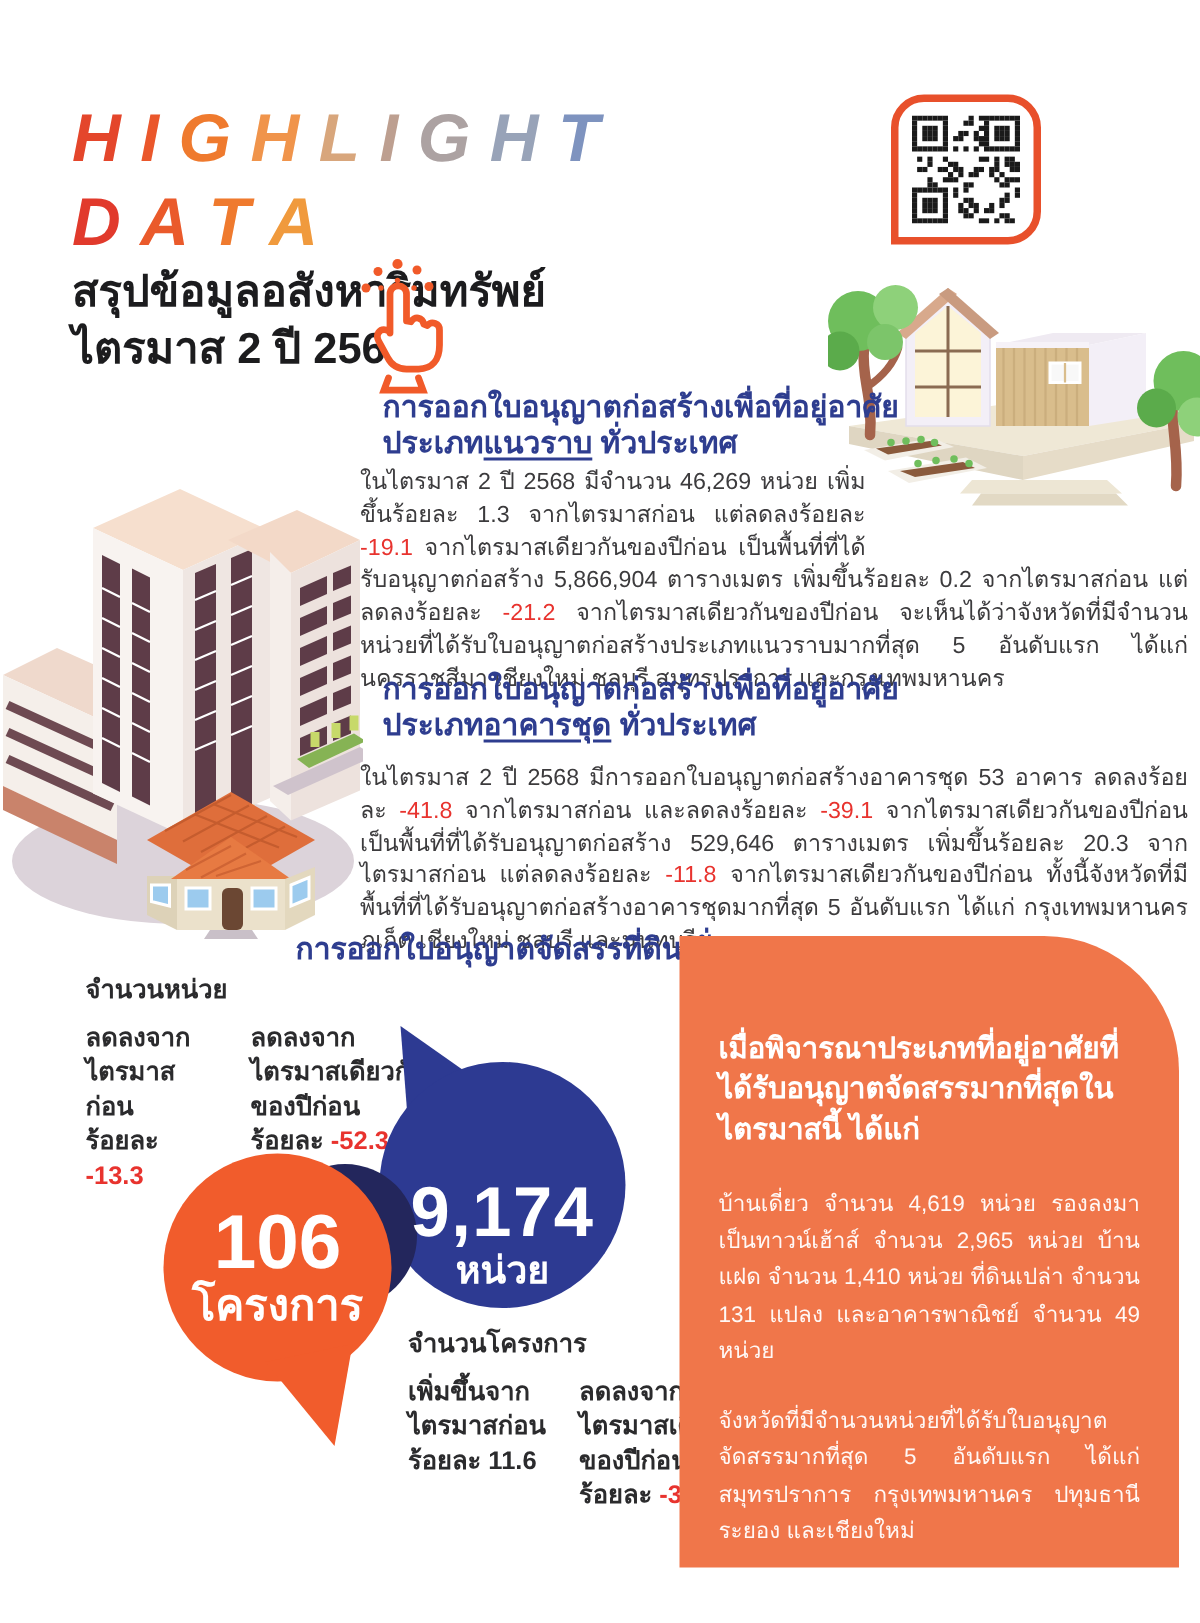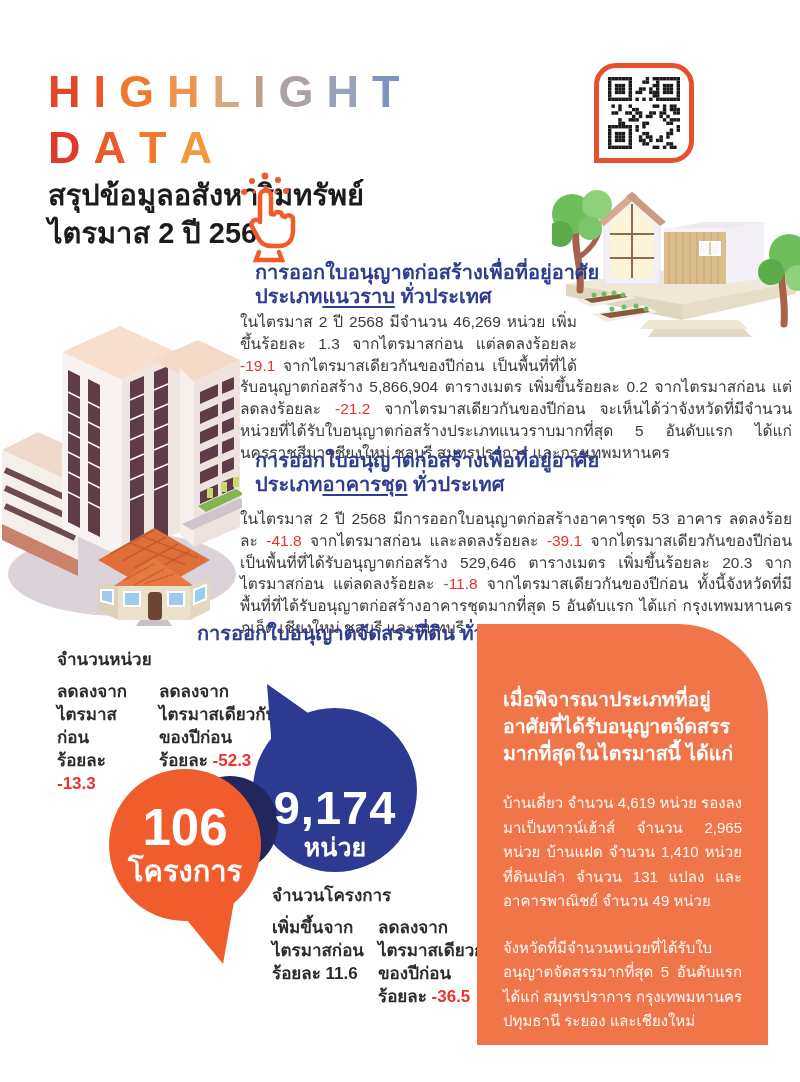--- a/index.html
+++ b/index.html
@@ -1,20 +1,20 @@
 <!DOCTYPE html>
 <html><head>
 <meta charset="utf-8">
 <style>
   html,body{margin:0;padding:0;background:#fff;}
   .page{position:relative;width:800px;height:1082px;background:#ffffff;overflow:hidden;
         font-family:"Liberation Sans","DejaVu Sans",sans-serif;color:#3c3b3d;}
 
   
-  .title{position:absolute;left:48px;top:64px;font-weight:bold;font-size:45px;line-height:56px;}
+  .title{position:absolute;left:48px;top:64px;font-weight:bold;font-size:45px;line-height:56px;font-style:italic;}
   .title .ln{display:block;white-space:nowrap;}
   .title span{display:inline-block;margin-right:13px;}
   .subtitle{position:absolute;left:48px;top:176px;font-weight:bold;font-size:29px;line-height:38px;color:#1c1c1e;}
 
   
   .hand{position:absolute;left:232px;top:170px;}
 
   
   .qrbox{position:absolute;left:594px;top:63px;width:90px;height:90px;background:#fff;
          border:5px solid #e8502b;border-radius:22px 22px 22px 0;display:flex;align-items:center;justify-content:center;}
@@ -34,37 +34,37 @@
   .b1{top:311px;}
   .b2{top:508px;}
   .red{color:#e8332e;}
   .spacer{float:right;width:215px;height:46px;}
 
   
   .stat-block{position:absolute;font-weight:bold;color:#2b2b2d;}
   .units-block{left:57px;top:645px;}
   .projects-block{left:272px;top:881px;}
   .stat-block .lbl{font-size:17px;margin-bottom:8px;}
-  .cols{display:flex;gap:12px;}
+  .cols{display:flex;gap:20px;}
   .cols .c{font-size:17px;line-height:23px;}
   .units-block .c1{width:90px;} .units-block .c2{width:132px;}
   .projects-block .c1{width:94px;} .projects-block .c2{width:136px;}
 
   
   .bubbles{position:absolute;left:95px;top:672px;}
   .bubble-text{position:absolute;text-align:center;color:#fff;font-weight:bold;}
   .bt-units{left:255px;top:784px;width:160px;}
   .bt-units .num{font-size:47px;line-height:48px;letter-spacing:1px;}
   .bt-units .unit{font-size:25px;line-height:30px;}
   .bt-projects{left:110px;top:802px;width:150px;}
   .bt-projects .num{font-size:51px;line-height:52px;}
   .bt-projects .unit{font-size:29px;line-height:34px;}
 
   
-  .panel{position:absolute;left:477px;top:624px;width:291px;height:421px;background:#f0764a;
+  .panel{position:absolute;left:453px;top:624px;width:333px;height:421px;background:#f0764a;
          border-radius:0 90px 0 0;box-sizing:border-box;padding:62px 26px 0 26px;color:#fff;}
   .panel .ph{font-size:19.5px;font-weight:bold;line-height:27px;margin-bottom:24px;}
   .panel p{font-size:15px;line-height:24.5px;margin:4px 0 22px 0;color:rgba(255,255,255,.95);text-align:justify;}
 
   
   .footer{position:absolute;left:38px;top:1002px;display:flex;align-items:flex-start;gap:8px;}
   .footer .pg{font-size:15px;font-weight:bold;color:#3c4e9e;}
   .footer .ft{font-size:8.5px;color:#7f88ba;letter-spacing:.3px;margin-top:4px;}
 </style>
 </head>

